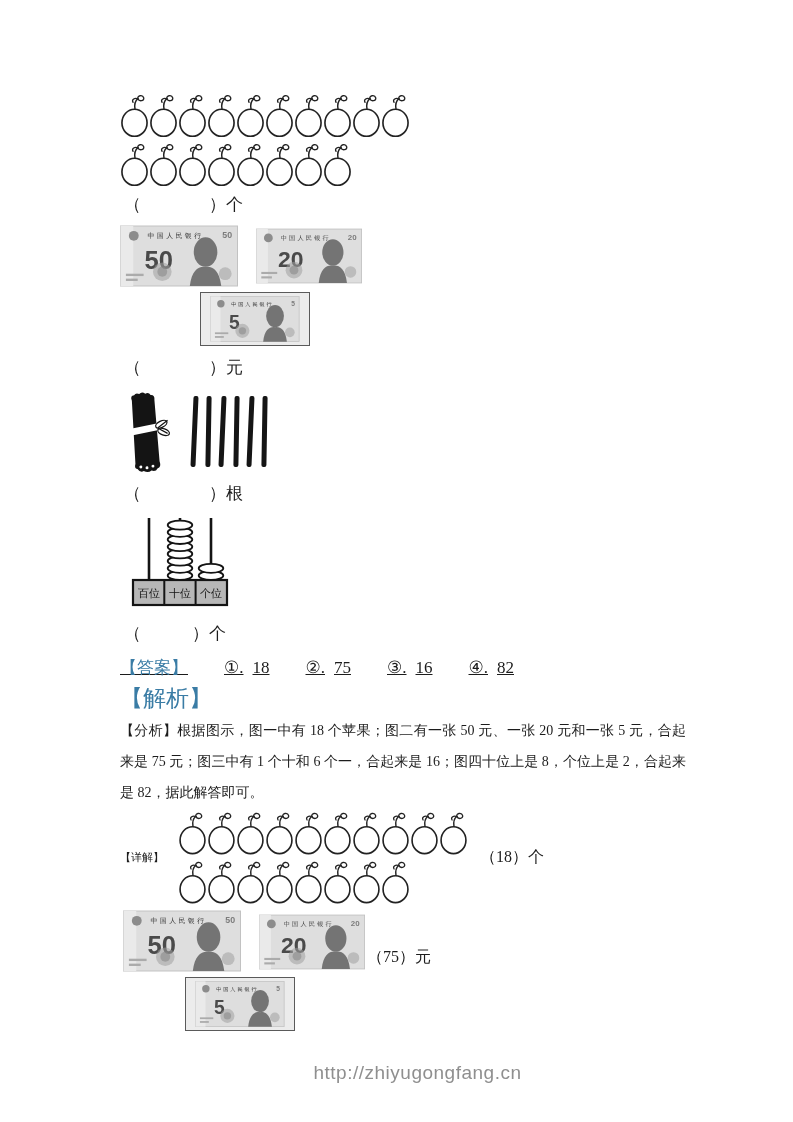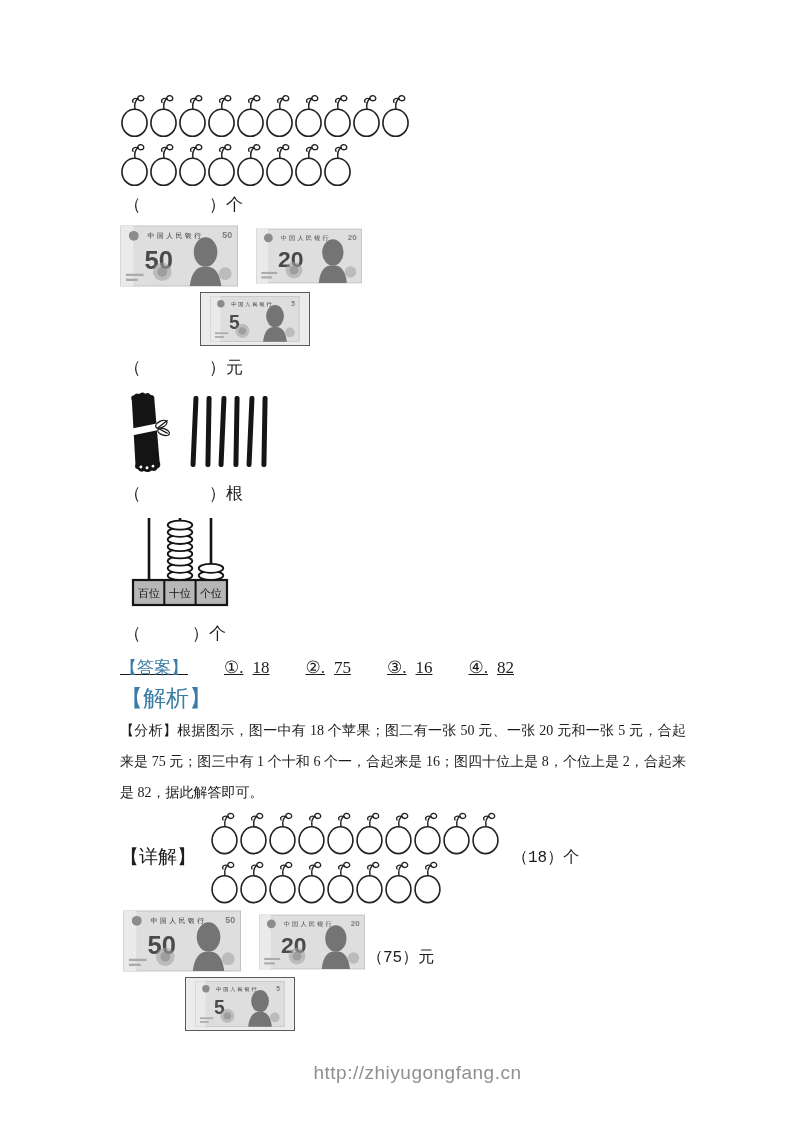--- a/index.html
+++ b/index.html
@@ -50,23 +50,23 @@
   
   .answer-line{font-size:17px;margin:12px 0 7px 0;line-height:24px;text-decoration:underline;}
   .hdr-blue{color:var(--header-blue);}
   .jiexi-line{font-size:23px;line-height:24px;margin-bottom:4px;}
   .ans-item{margin-left:36px;}
   .ans-item:first-of-type{margin-left:42px;}
   .ans-val{margin-left:9px;}
   .analysis-para{font-size:14px;line-height:31px;width:566px;text-align:justify;margin-bottom:2px;}
 
   .detail-row{display:flex;align-items:center;margin-top:2px;}
-  .detail-label{font-size:19px;white-space:nowrap;}
+  .detail-label{font-size:11px;white-space:nowrap;}
   .detail-apples{margin-left:14px;}
-  .inline-answer{font-size:16px;margin-left:12px;white-space:nowrap;font-family:Liberation Mono, monospace;}
+  .inline-answer{font-size:16px;margin-left:12px;white-space:nowrap;}
   .detail-money{margin:6px 0 0 3px;}
   .detail-money .note-row{align-items:flex-end;}
   .detail-money .inline-answer{margin:0 0 4px 2px;}
   .detail-money .note-5{margin-left:62px;}
 
   .footer{
     position:absolute;left:0;right:0;top:1062px;
     text-align:center;
     font-family:"Liberation Sans","DejaVu Sans",sans-serif;
     font-size:19px;color:var(--footer-gray);letter-spacing:.5px;padding-left:42px;

